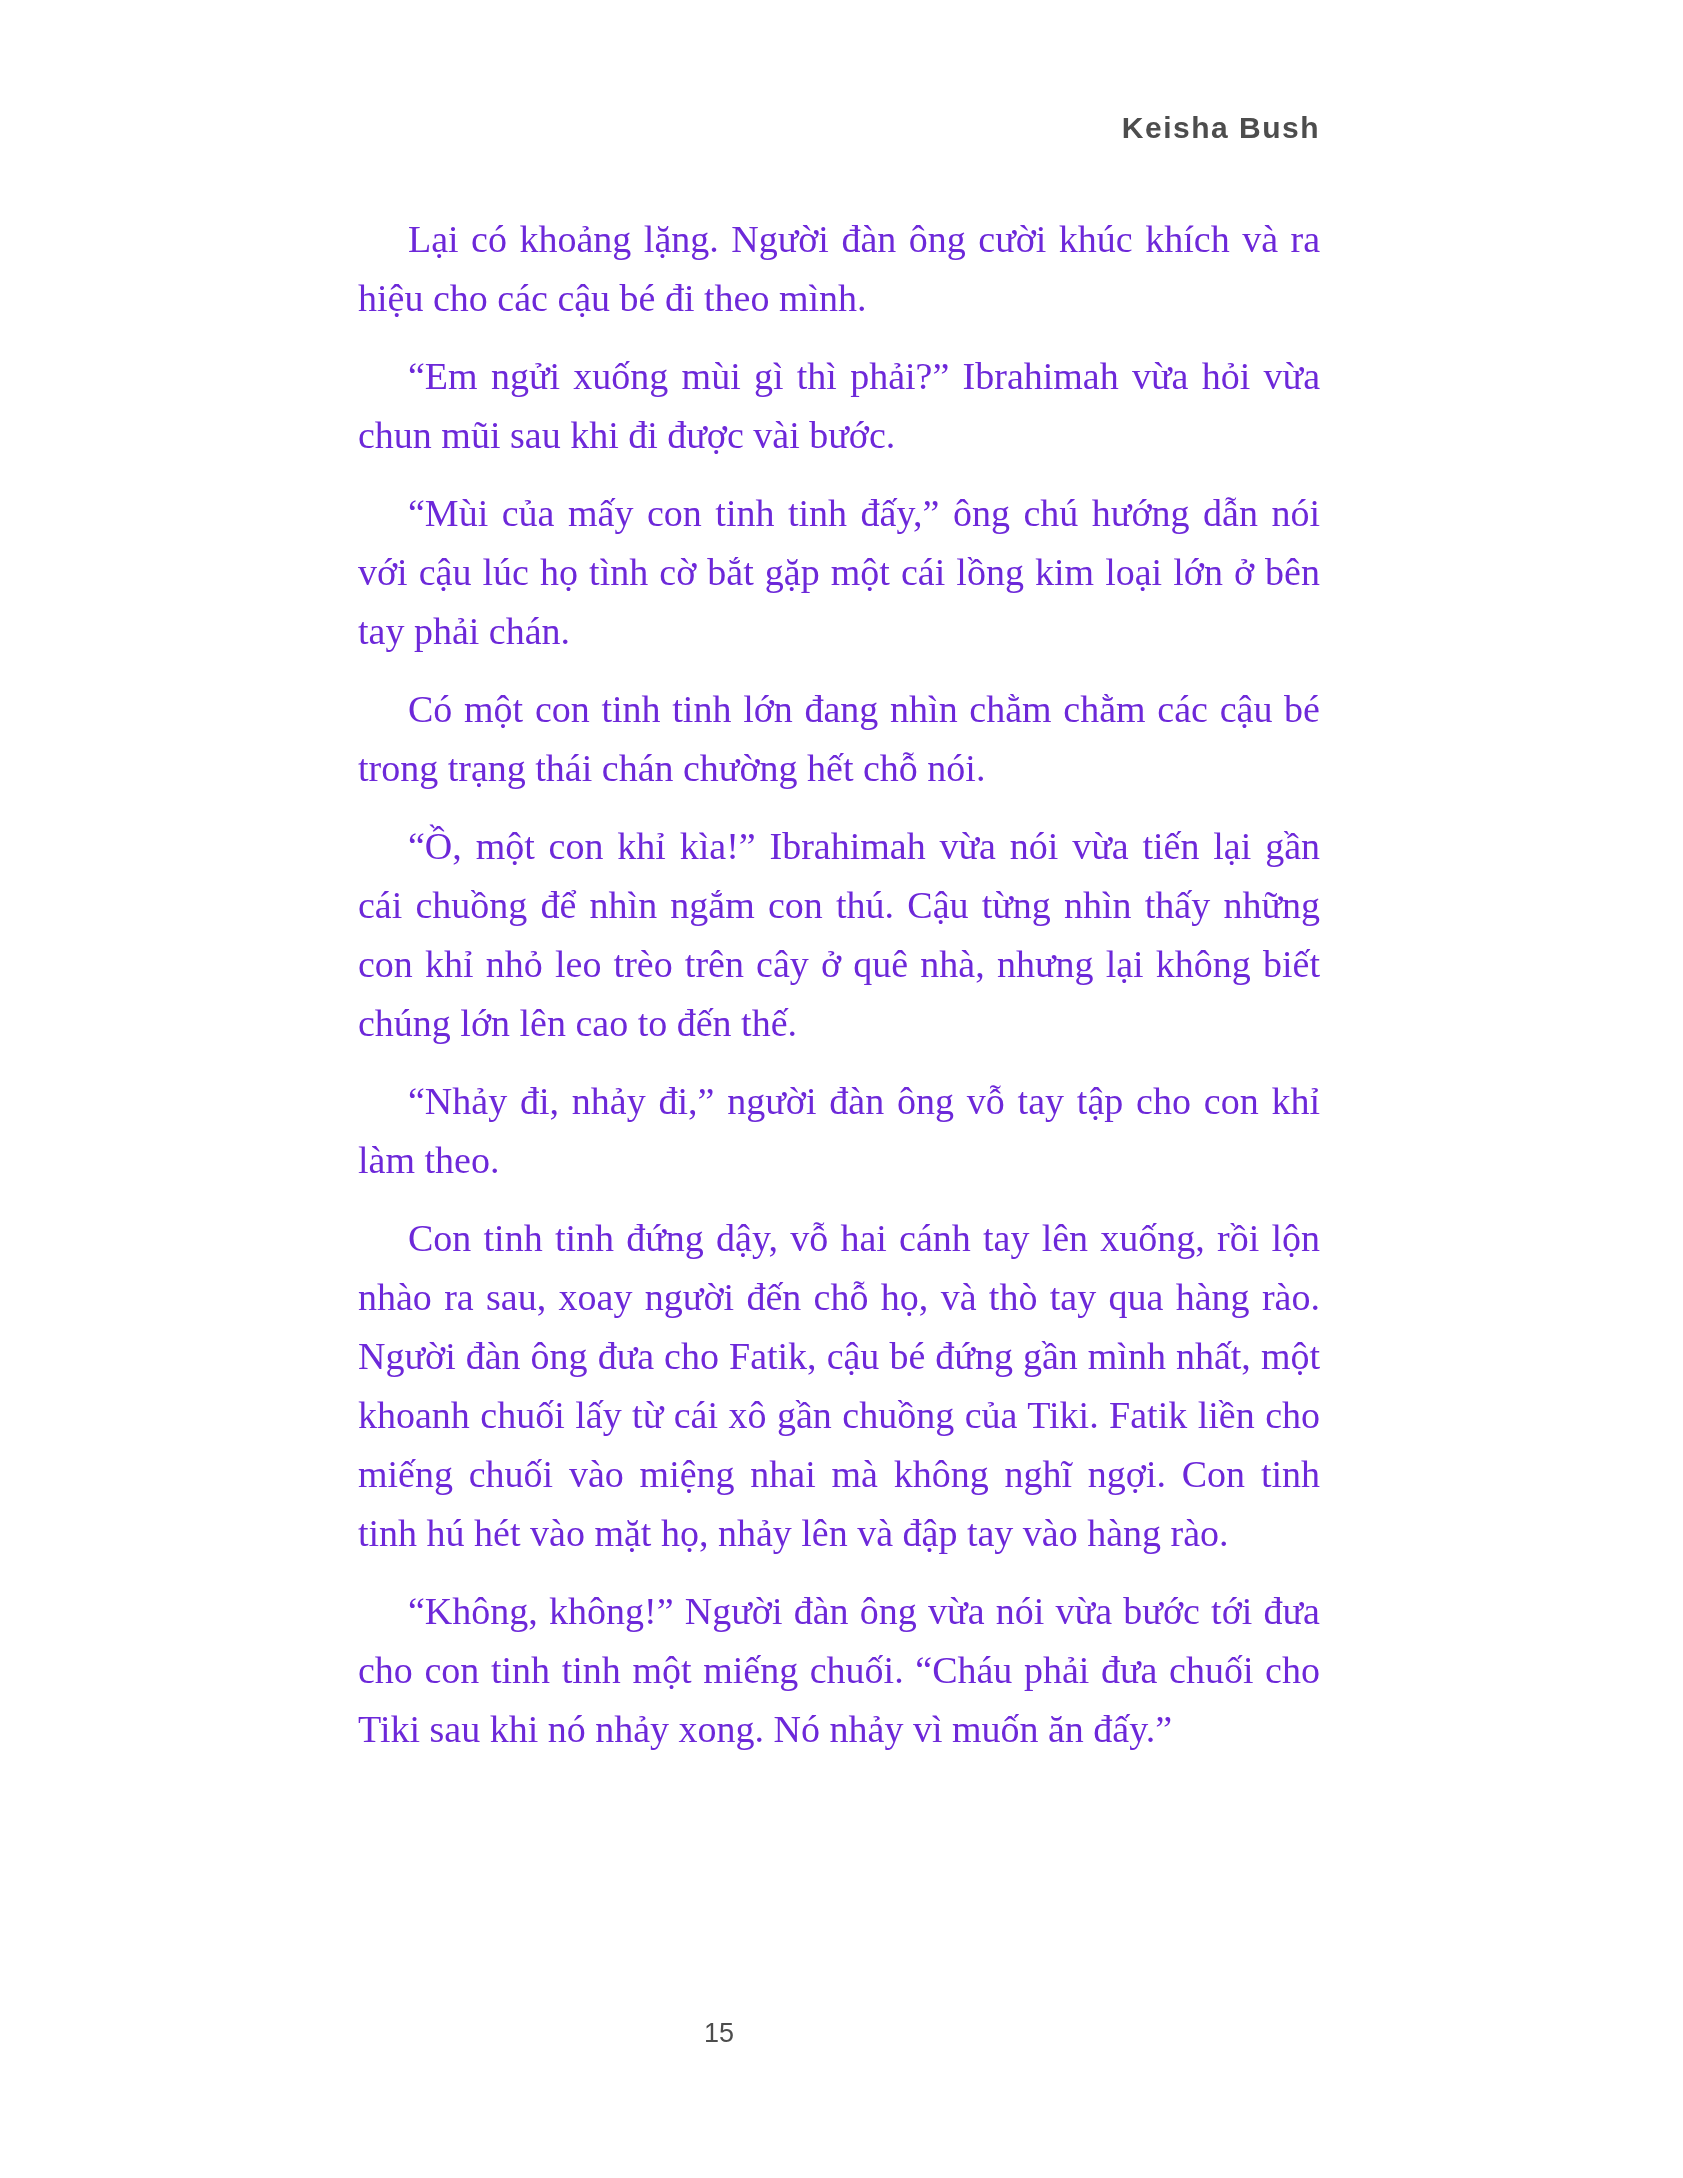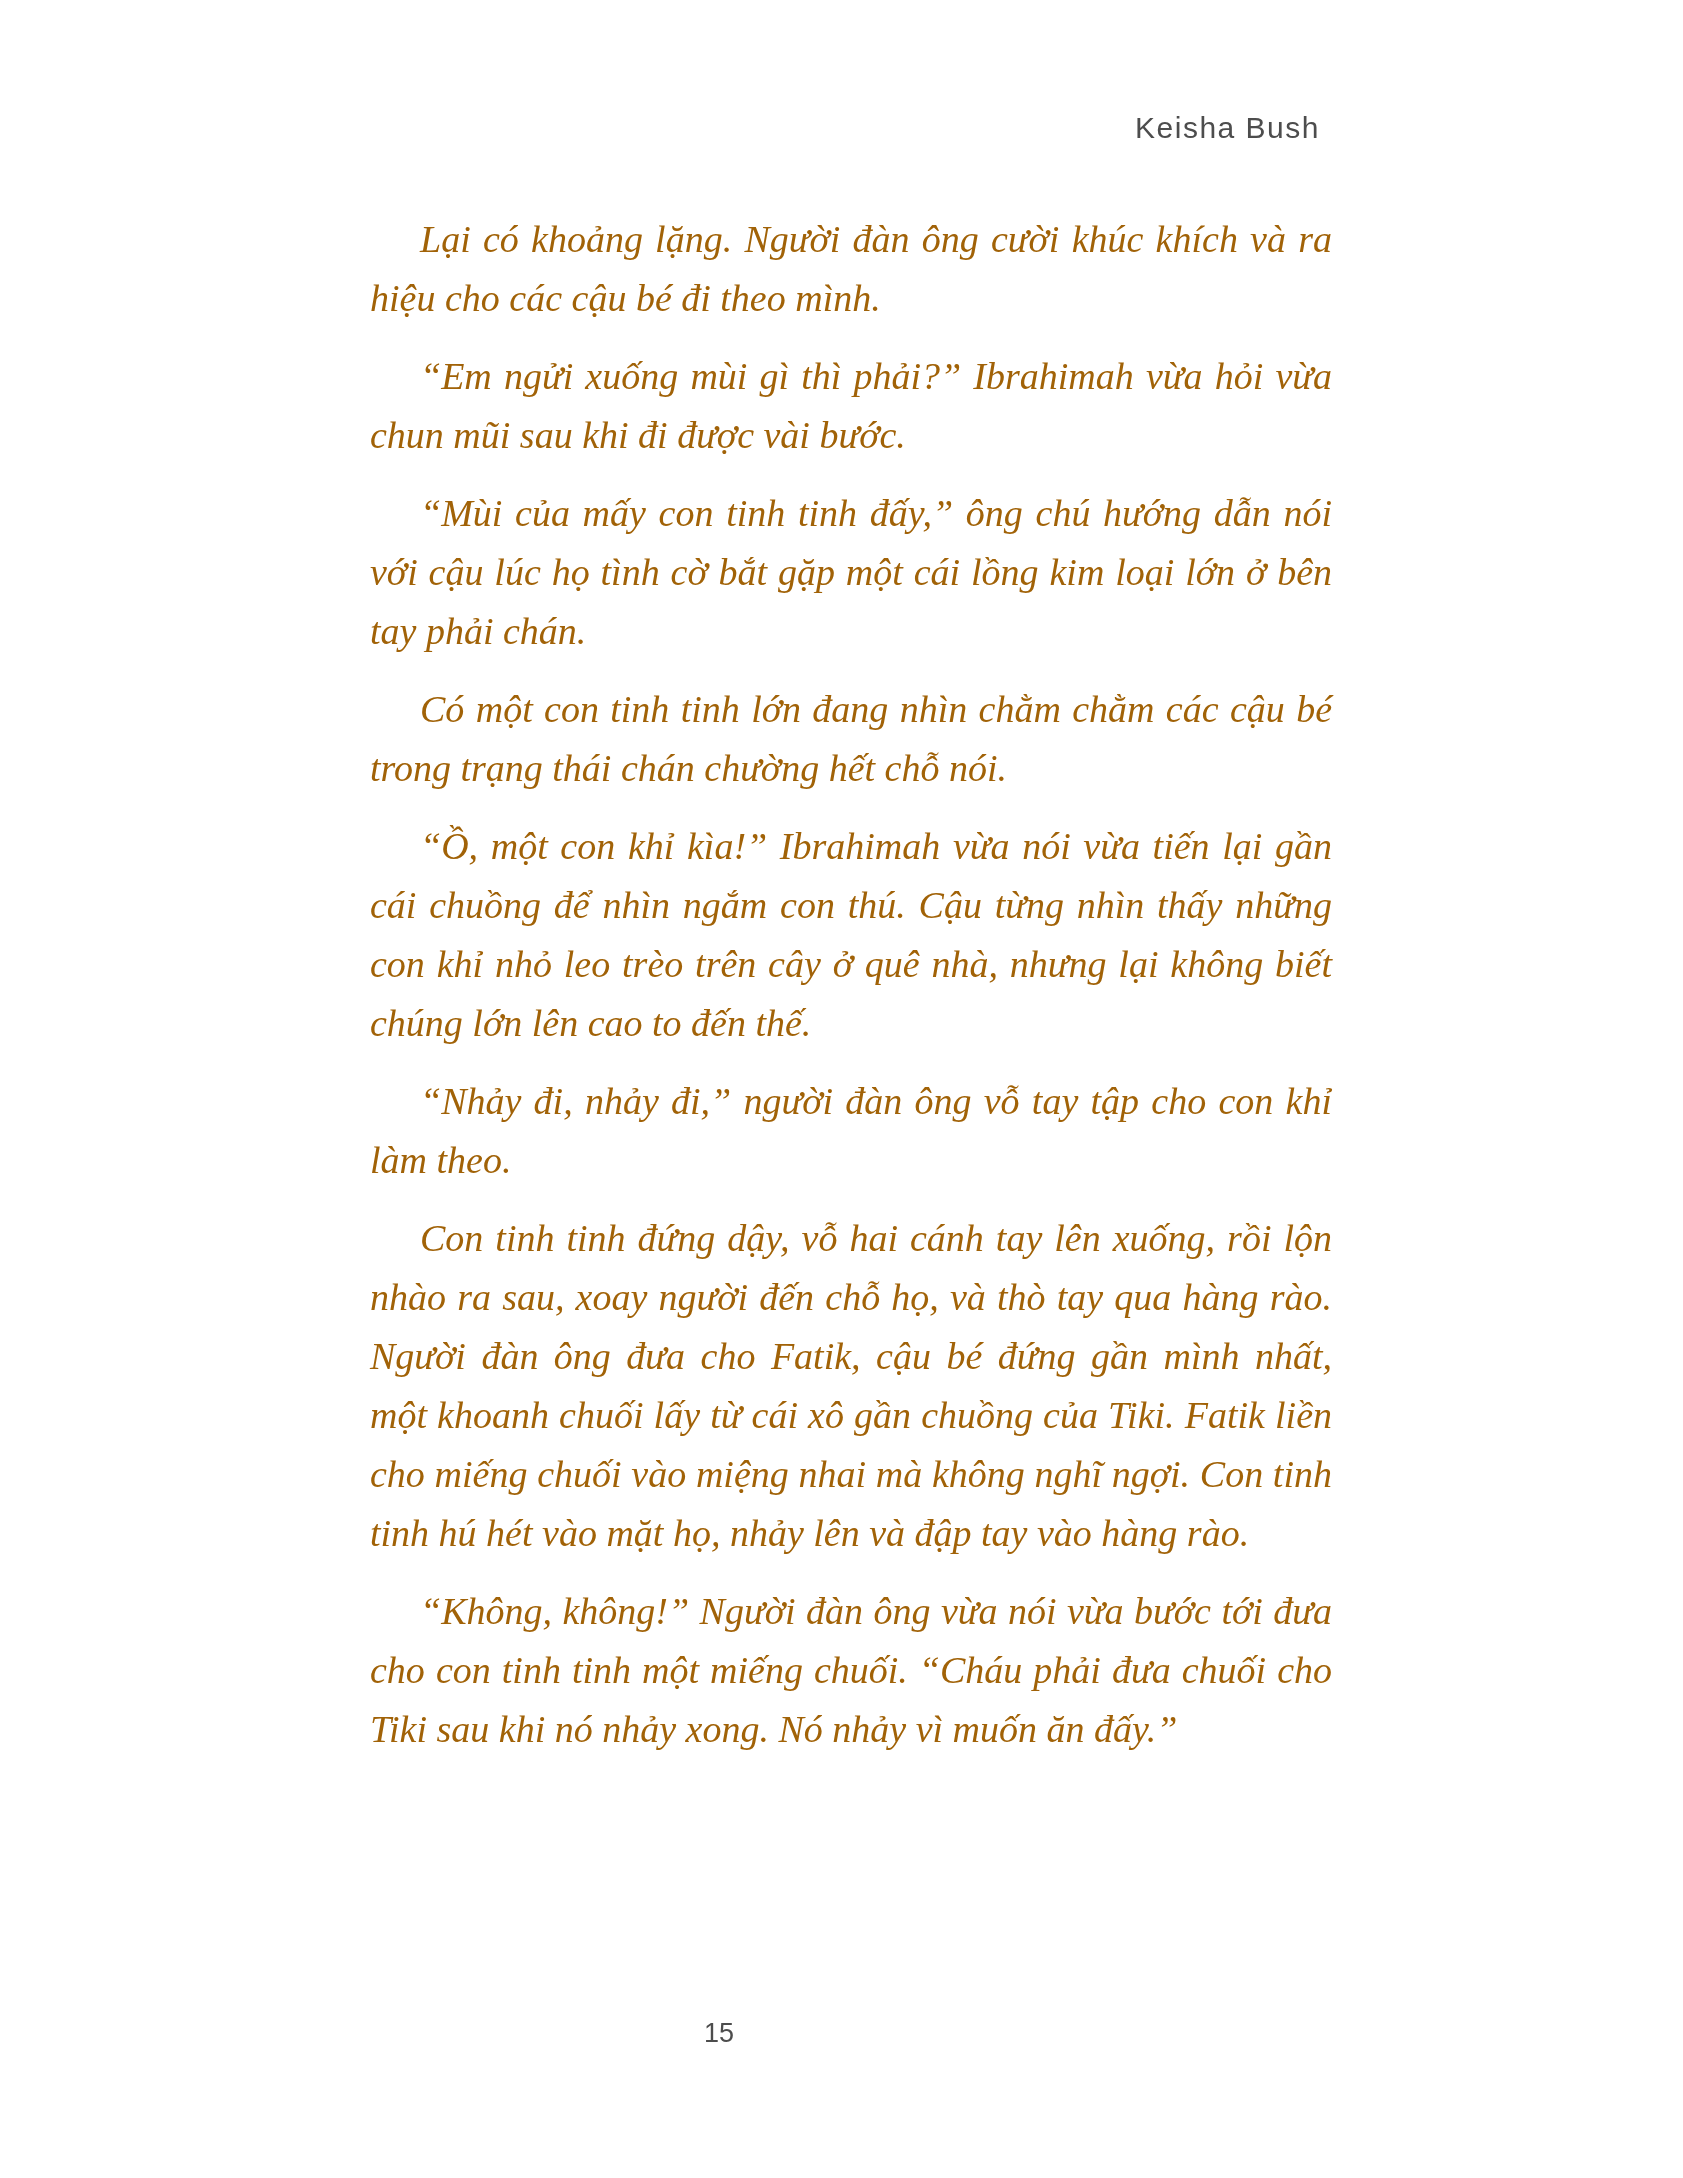--- a/index.html
+++ b/index.html
@@ -16,31 +16,30 @@
     font-family: "Liberation Serif", "DejaVu Serif", serif;
   }
   .running-head {
     position: absolute;
     top: 111px;
     left: 358px;
     width: 962px;
     text-align: right;
     font-family: "Liberation Sans", "DejaVu Sans", sans-serif;
     font-size: 30px;
-    font-weight: 400;
+    font-weight: 700;
     letter-spacing: 1.5px;
     color: #4d4d4d;
   }
   .text-block {
     position: absolute;
     top: 210px;
-    left: 370px;
+    left: 358px;
     width: 962px;
-    color: #a16207;
-    font-style: italic;
+    color: #6d28d9;
   }
   .para {
     margin: 0 0 19px 0;
     font-size: 38px;
     line-height: 59px;
     text-align: justify;
     text-justify: inter-word;
     text-indent: 50px;
   }
   .para:last-child {

